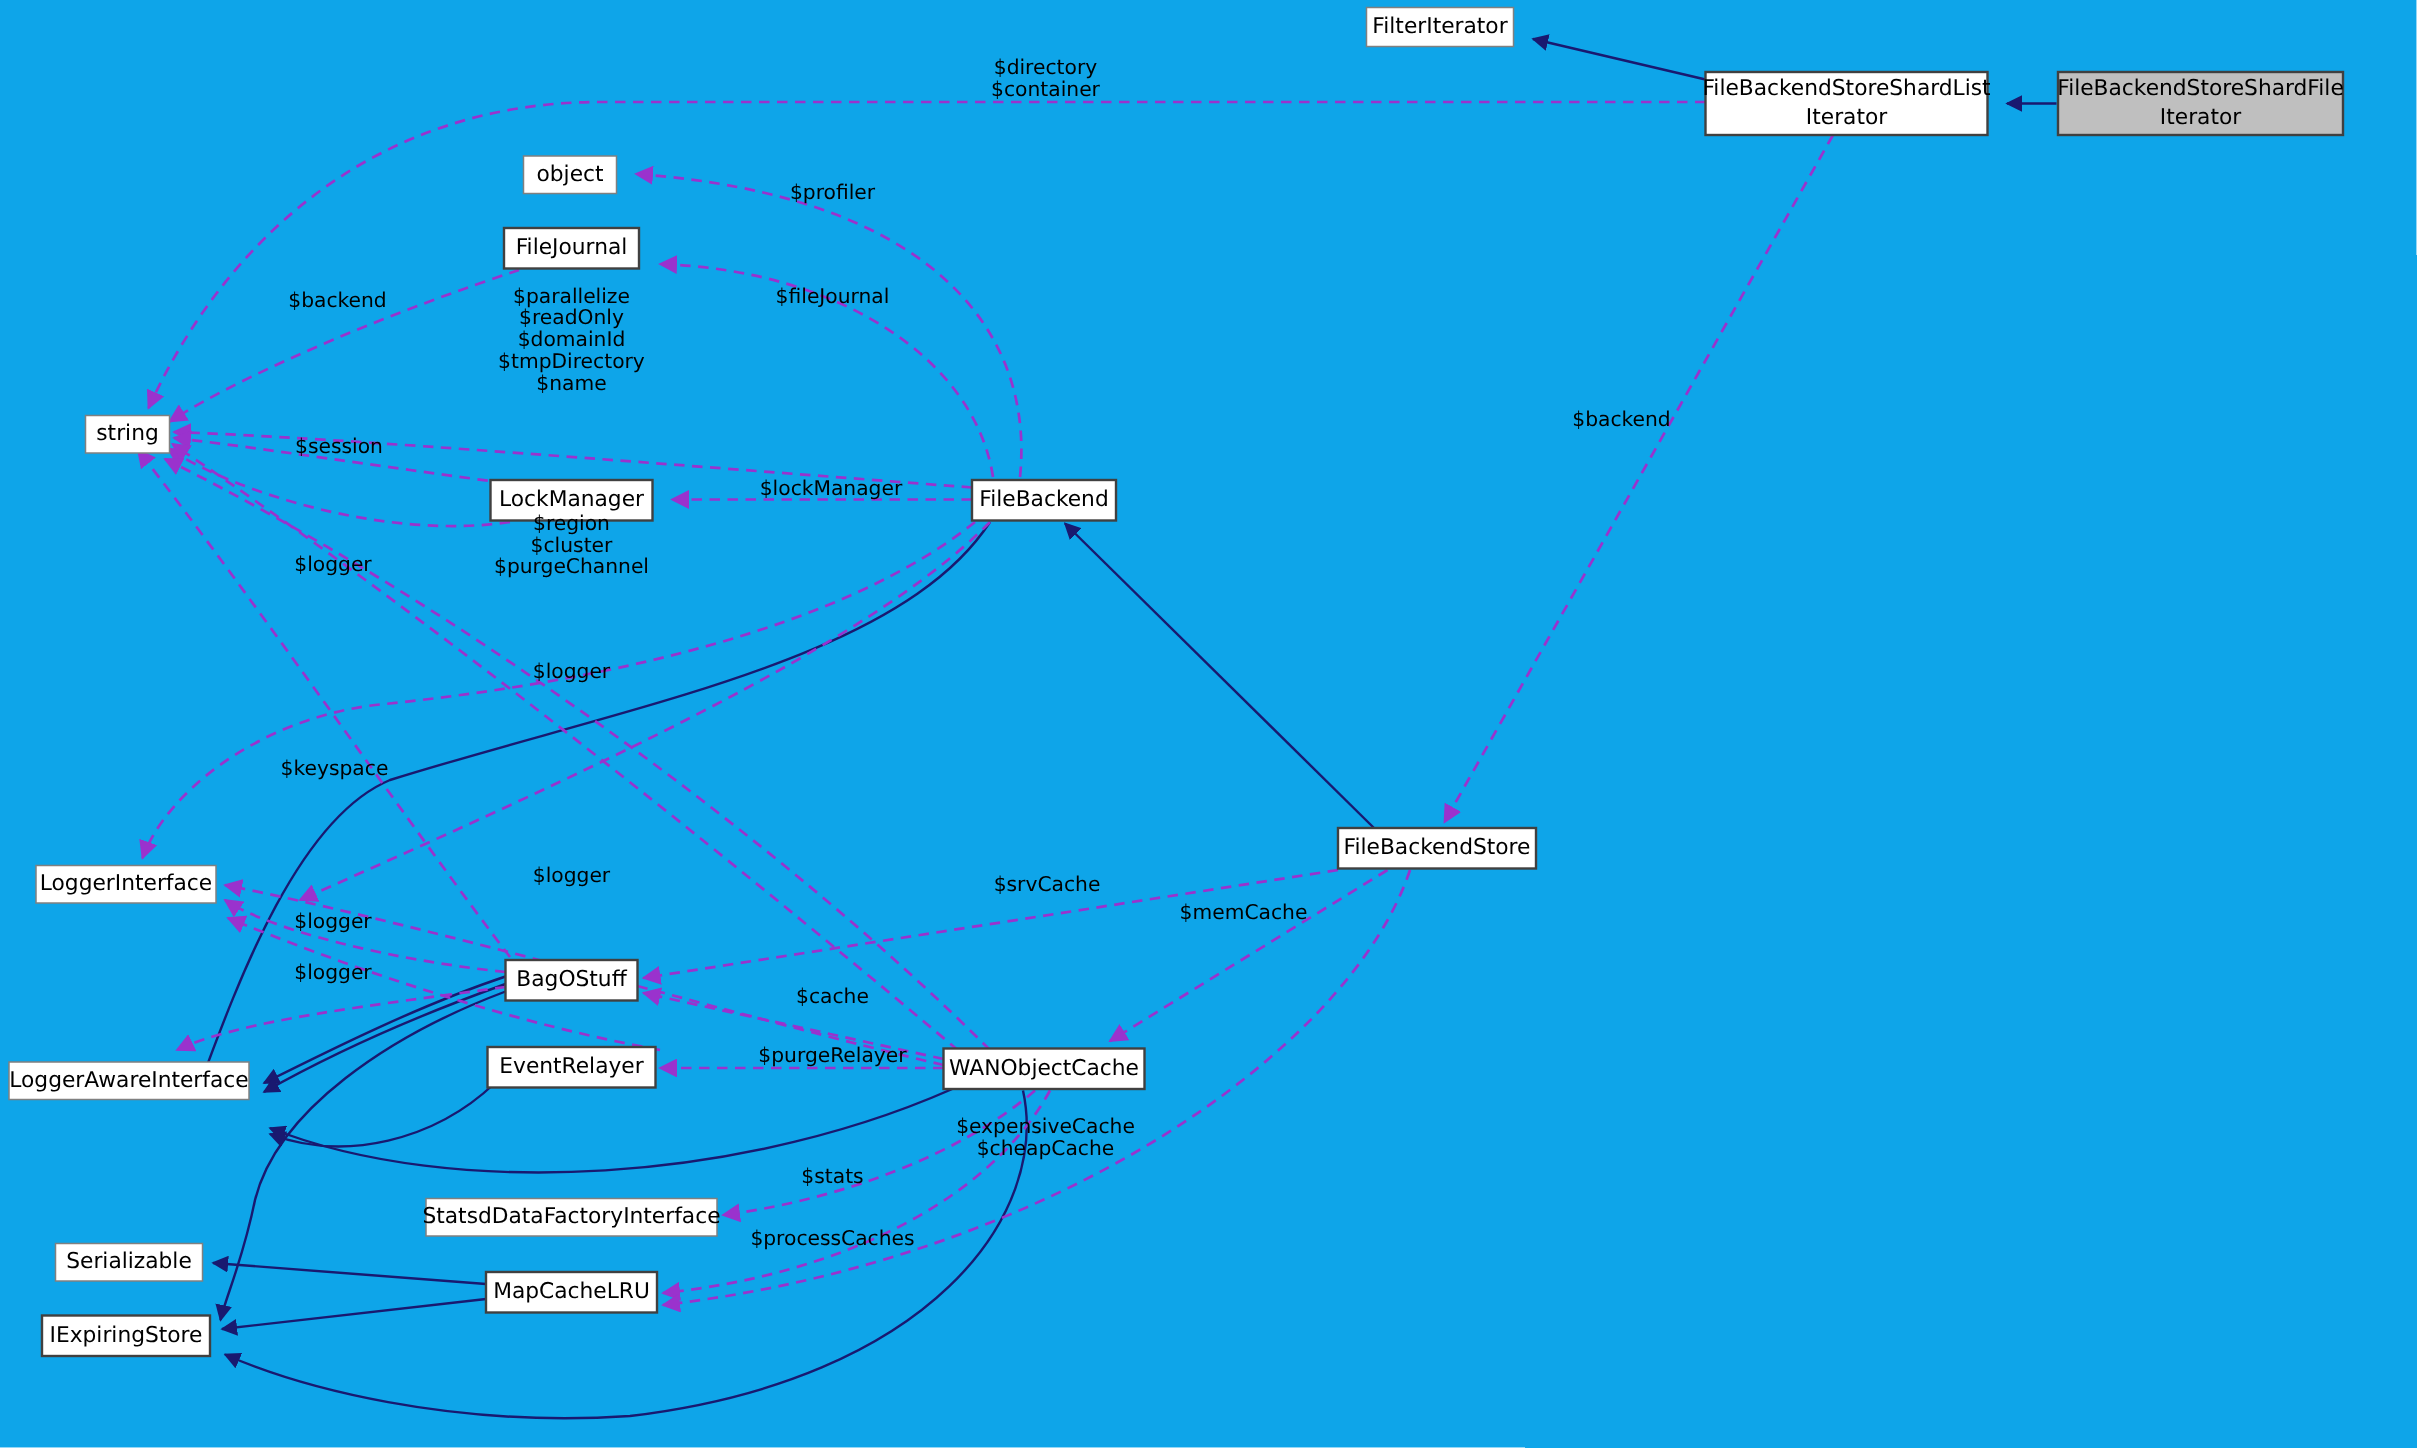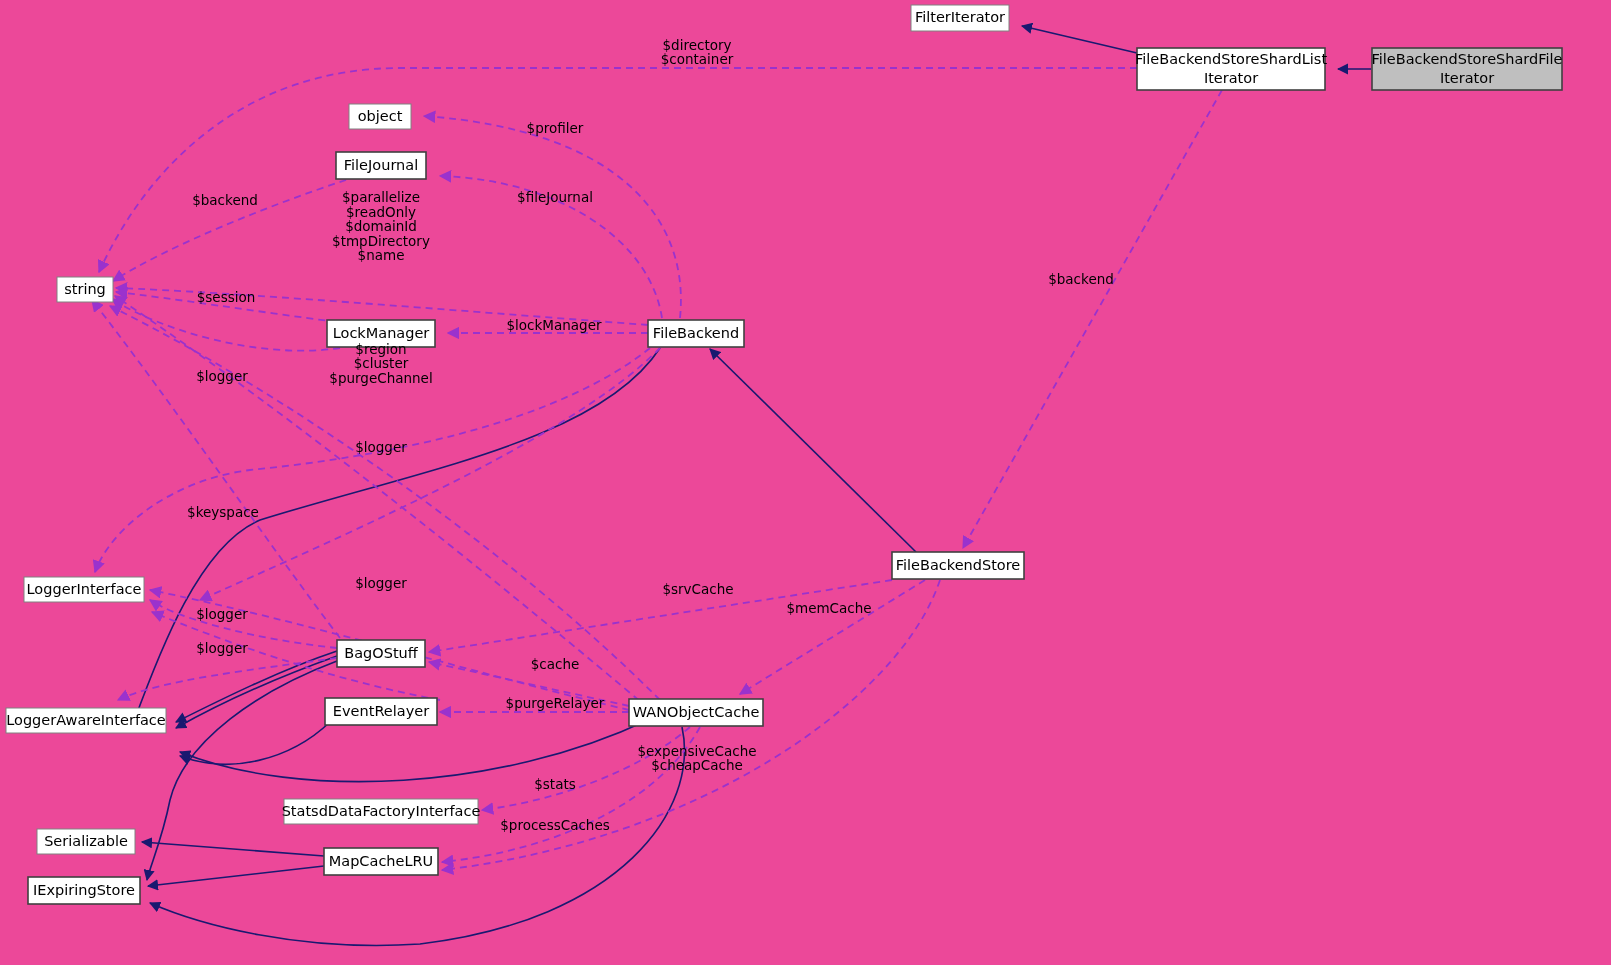--- a/index.html
+++ b/index.html
@@ -10,21 +10,21 @@
   body {
     font-family: "DejaVu Sans", sans-serif;
     width: 1611px;
     height: 965px;
     overflow: hidden;
   }
   #diagram-root {
     position: relative;
     width: 1611px;
     height: 965px;
-    background: #ec4899;
+    background: #0ea5e9;
   }
   svg#graph {
     position: absolute;
     top: 0;
     left: 0;
     width: 1611px;
     height: 965px;
   }
   .node-box {
     fill: #ffffff;

